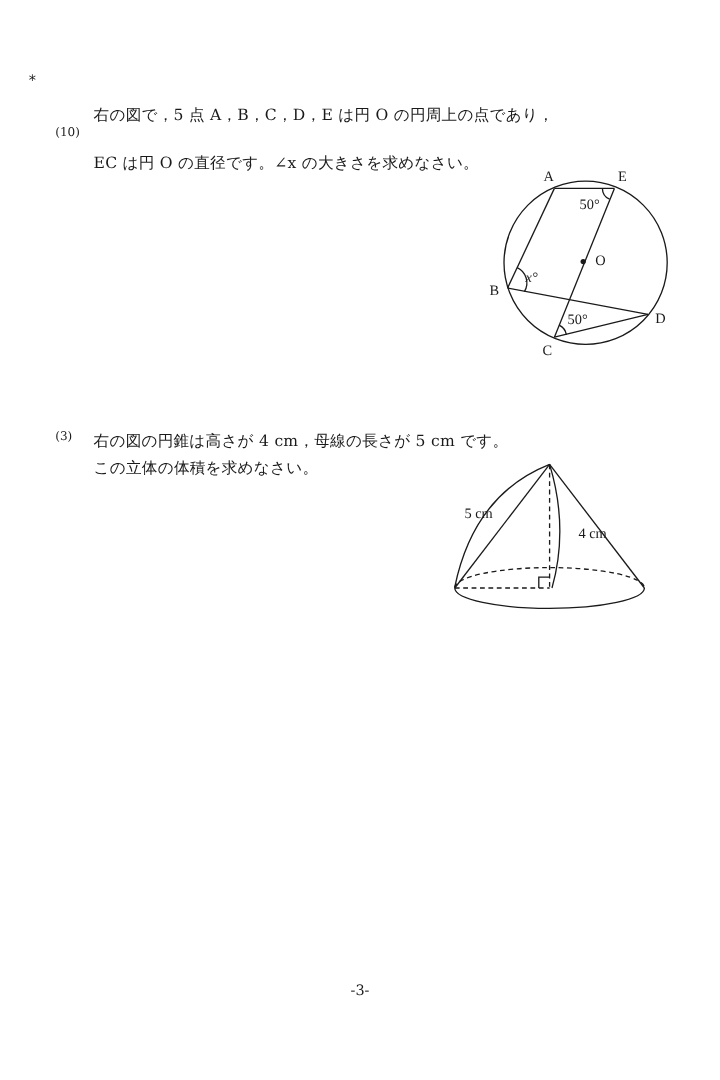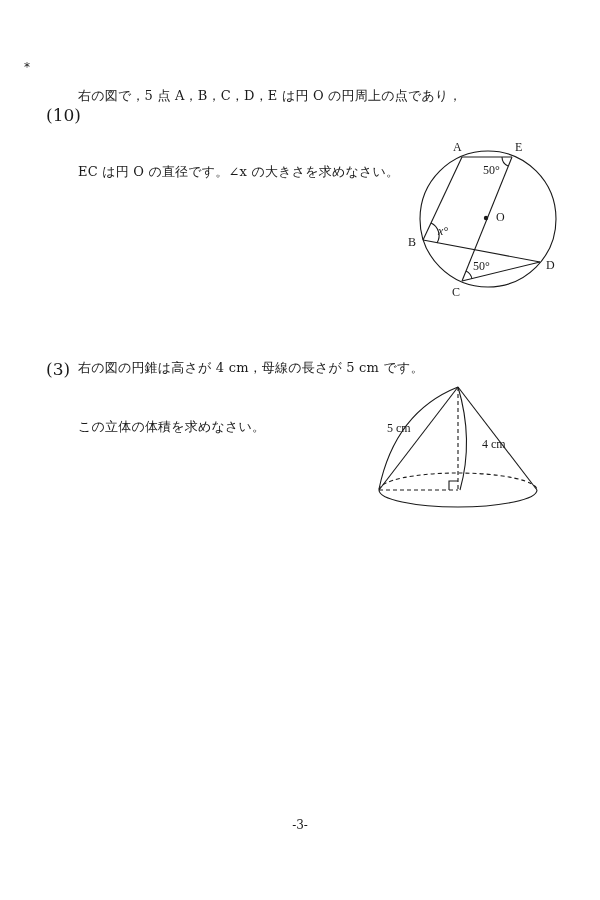--- a/index.html
+++ b/index.html
@@ -2,38 +2,38 @@
 <html><head>
 <meta charset="utf-8">
 <style>
   html, body { margin: 0; padding: 0; }
   body {
     width: 600px; height: 900px; background: #ffffff; position: relative; overflow: hidden;
     font-family: "DejaVu Serif", "Liberation Serif", serif; color: #1a1a1a;
   }
   .abs { position: absolute; }
   .star { left: 24px; top: 60px; font-size: 12px; font-family: "DejaVu Sans", sans-serif; }
-  .qnum { font-size: 17px; }
+  .qnum { font-size: 10px; }
   .qline { font-size: 13px; white-space: nowrap; letter-spacing: 0.2px; }
   .fig-label { font-size: 12px; font-family: "Liberation Serif", serif; }
   .pageno { left: 0; width: 600px; top: 818px; text-align: center; font-size: 12px; }
   svg { position: absolute; left: 0; top: 0; }
 </style>
 </head>
 <body>
 
 <div class="abs star">*</div>
 
 <div class="abs qnum" style="left:46px; top:105px;">(10)</div>
 <div class="abs qline" style="left:78px; top:87px;">右の図で，5 点 A，B，C，D，E は円 O の円周上の点であり，</div>
-<div class="abs qline" style="left:78px; top:127px;margin-top:36px;">EC は円 O の直径です。∠x の大きさを求めなさい。</div>
+<div class="abs qline" style="left:78px; top:127px;">EC は円 O の直径です。∠x の大きさを求めなさい。</div>
 
 <div class="abs qnum" style="left:46px; top:359px;">(3)</div>
 <div class="abs qline" style="left:78px; top:359px;">右の図の円錐は高さが 4 cm，母線の長さが 5 cm です。</div>
-<div class="abs qline" style="left:78px; top:381px;margin-top:37px;">この立体の体積を求めなさい。</div>
+<div class="abs qline" style="left:78px; top:381px;">この立体の体積を求めなさい。</div>
 
 <svg width="600" height="900">
   <g stroke="#1a1a1a" stroke-width="1.1" fill="none">
     <circle cx="488" cy="219" r="68"></circle>
     <line x1="462" y1="157" x2="512" y2="157"></line>
     <line x1="462" y1="157" x2="423" y2="240"></line>
     <line x1="512" y1="157" x2="462" y2="281"></line>
     <line x1="423" y1="240" x2="540" y2="262"></line>
     <line x1="462" y1="281" x2="540" y2="262"></line>
 

